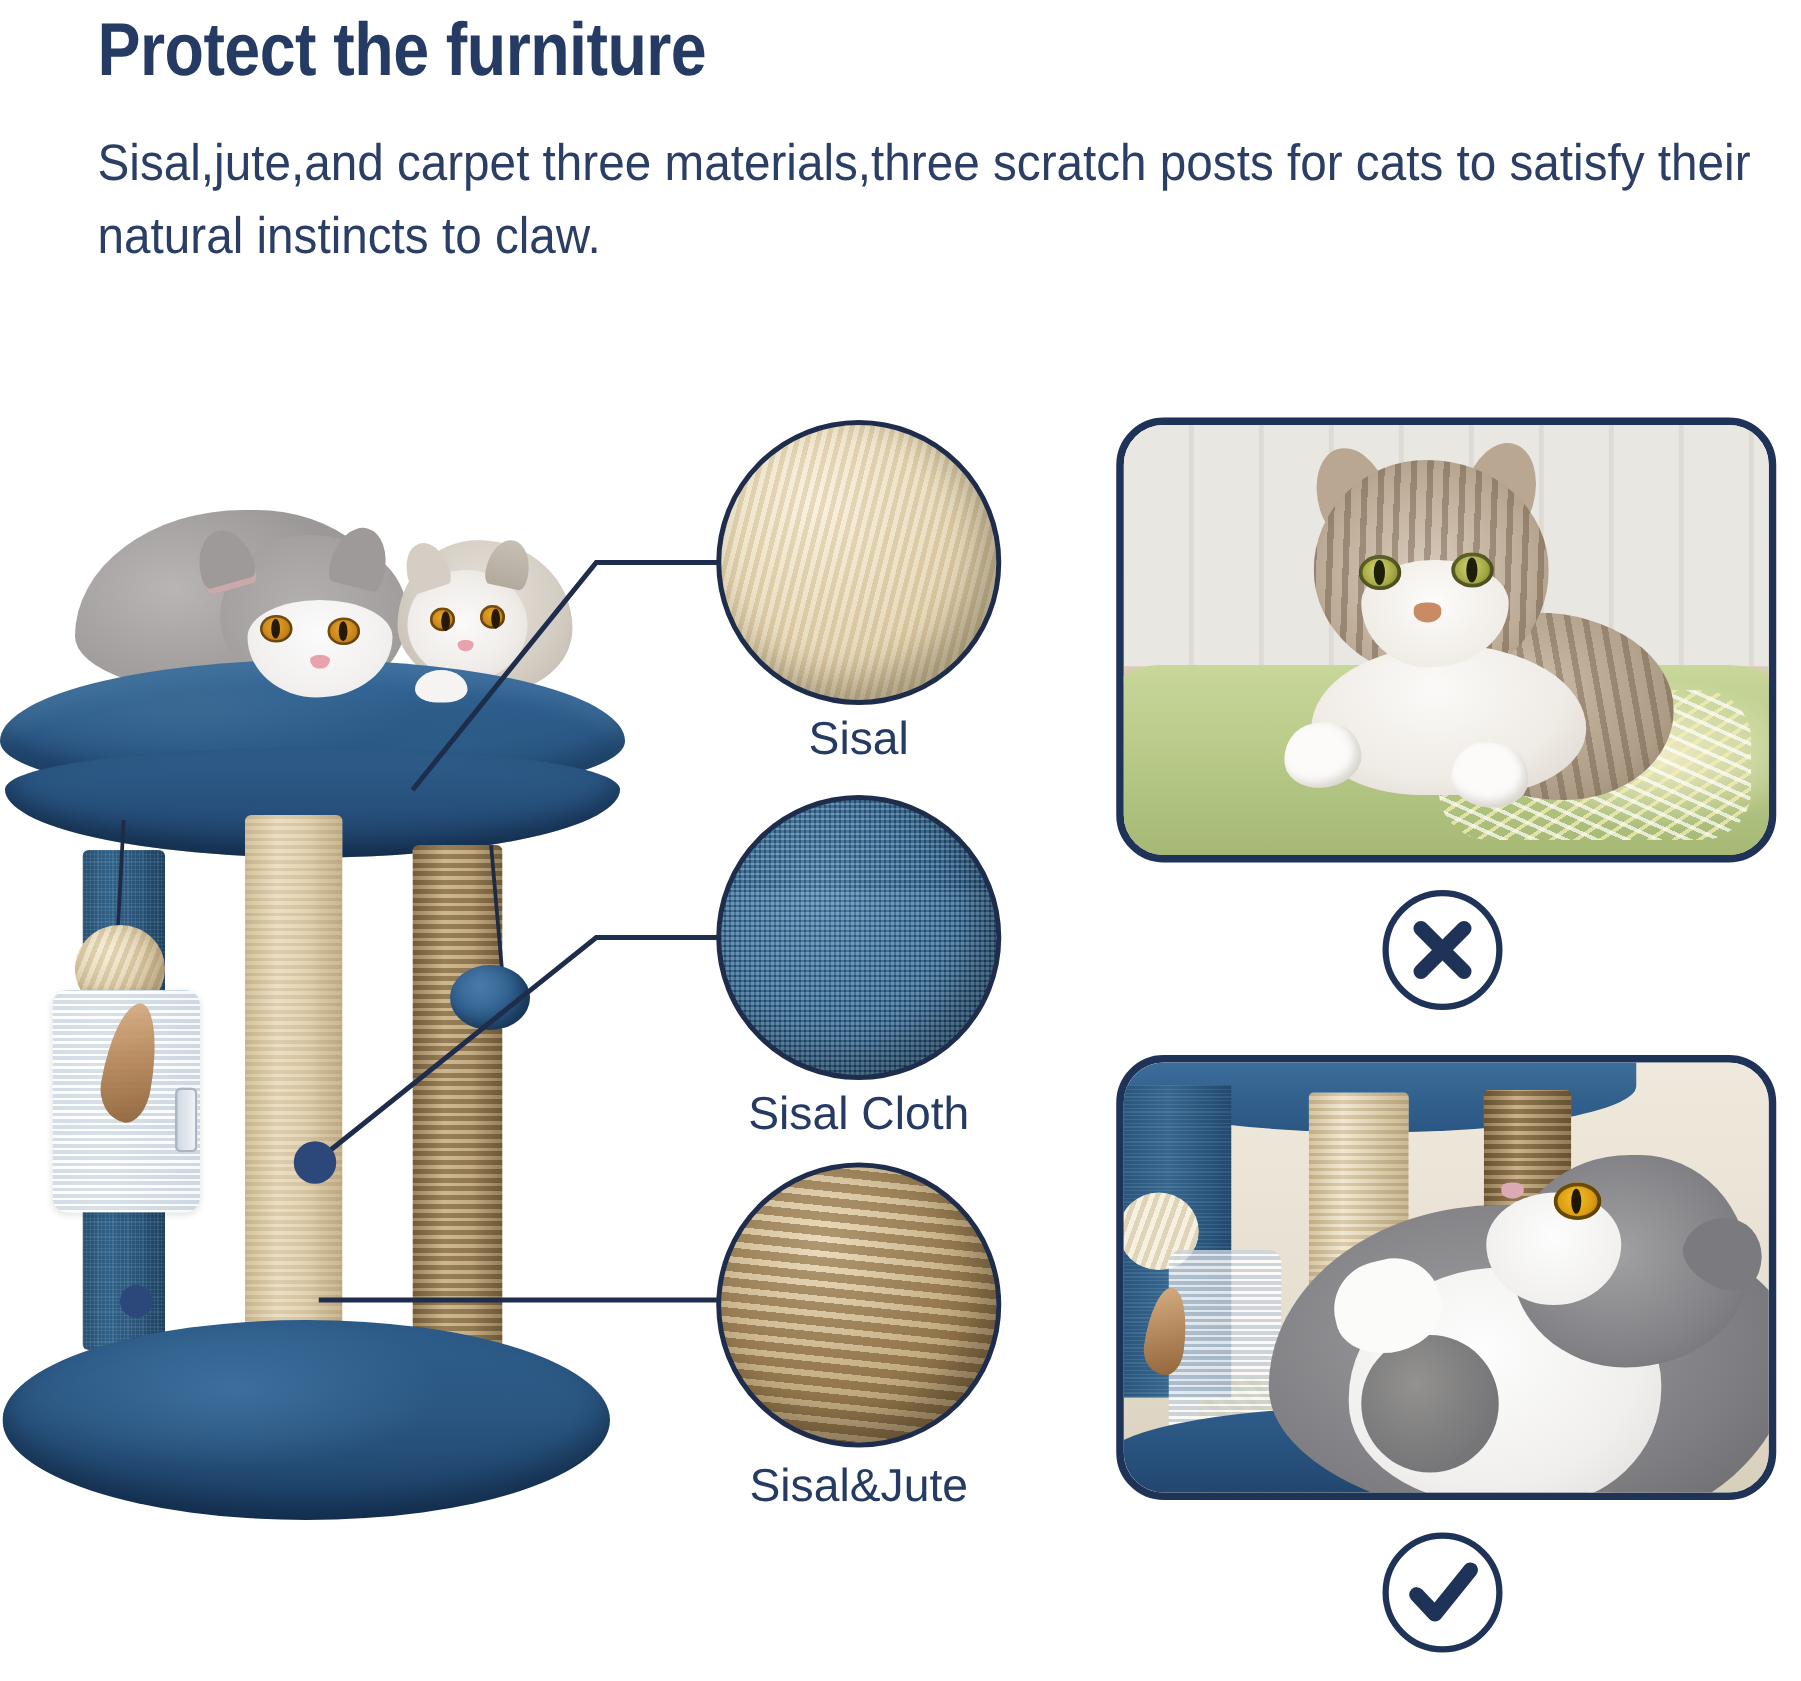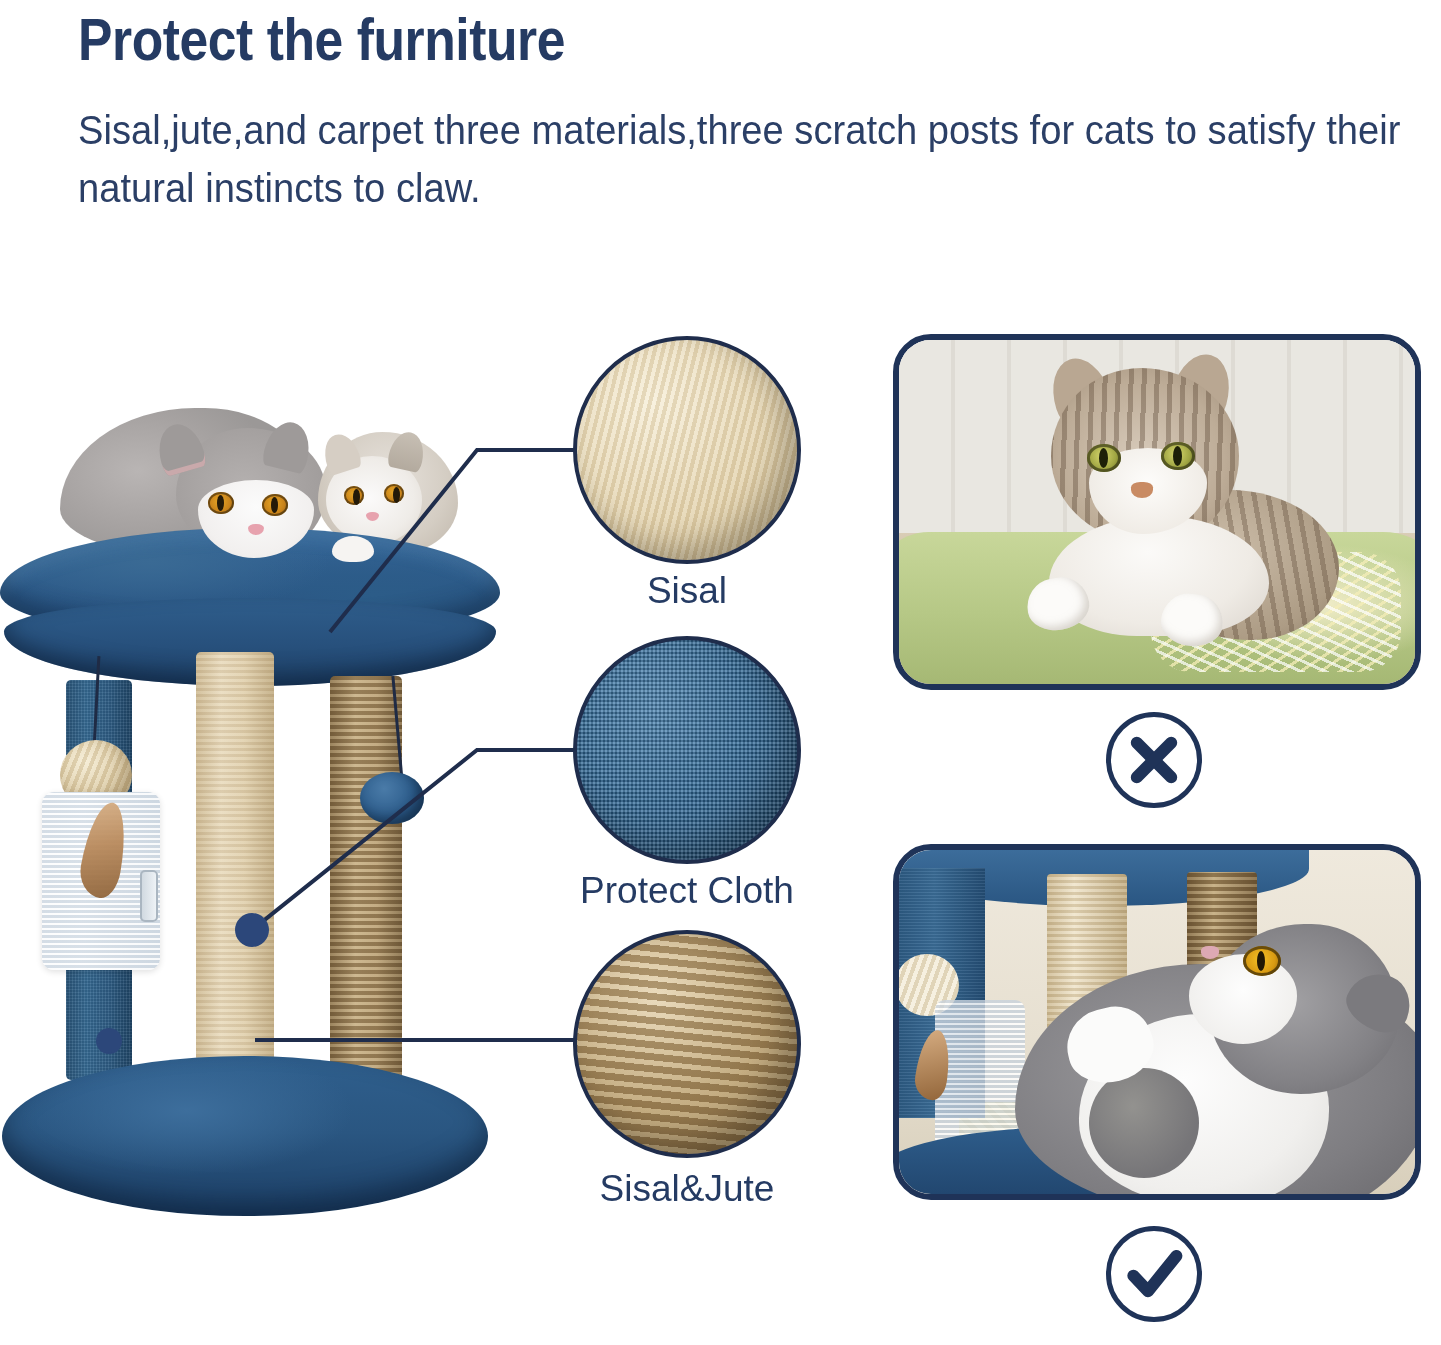--- a/index.html
+++ b/index.html
@@ -428,21 +428,21 @@
 
     <polyline points="255,720 597,720" fill="none" stroke="#1f2d4c" stroke-width="4"></polyline>
   </svg>
 
   <div class="swatch-group">
 
     <div class="swatch swatch-sisal" style="left:573px; top:16px;"></div>
     <div class="swatch-label" style="left:537px; top:250px;">Sisal</div>
 
     <div class="swatch swatch-carpet" style="left:573px; top:316px;"></div>
-    <div class="swatch-label" style="left:537px; top:550px;">Protect Cloth</div>
+    <div class="swatch-label" style="left:537px; top:550px;">Sisal Cloth</div>
 
     <div class="swatch swatch-jute" style="left:573px; top:610px;"></div>
     <div class="swatch-label" style="left:537px; top:848px;">Sisal&amp;Jute</div>
   </div>
 
   <div class="photo-card" id="photo-bad">
     <div class="wall-panel"></div>
     <div class="floor-strip"></div>
     <div class="sofa-green"></div>
     <div class="sofa-shred"></div>

